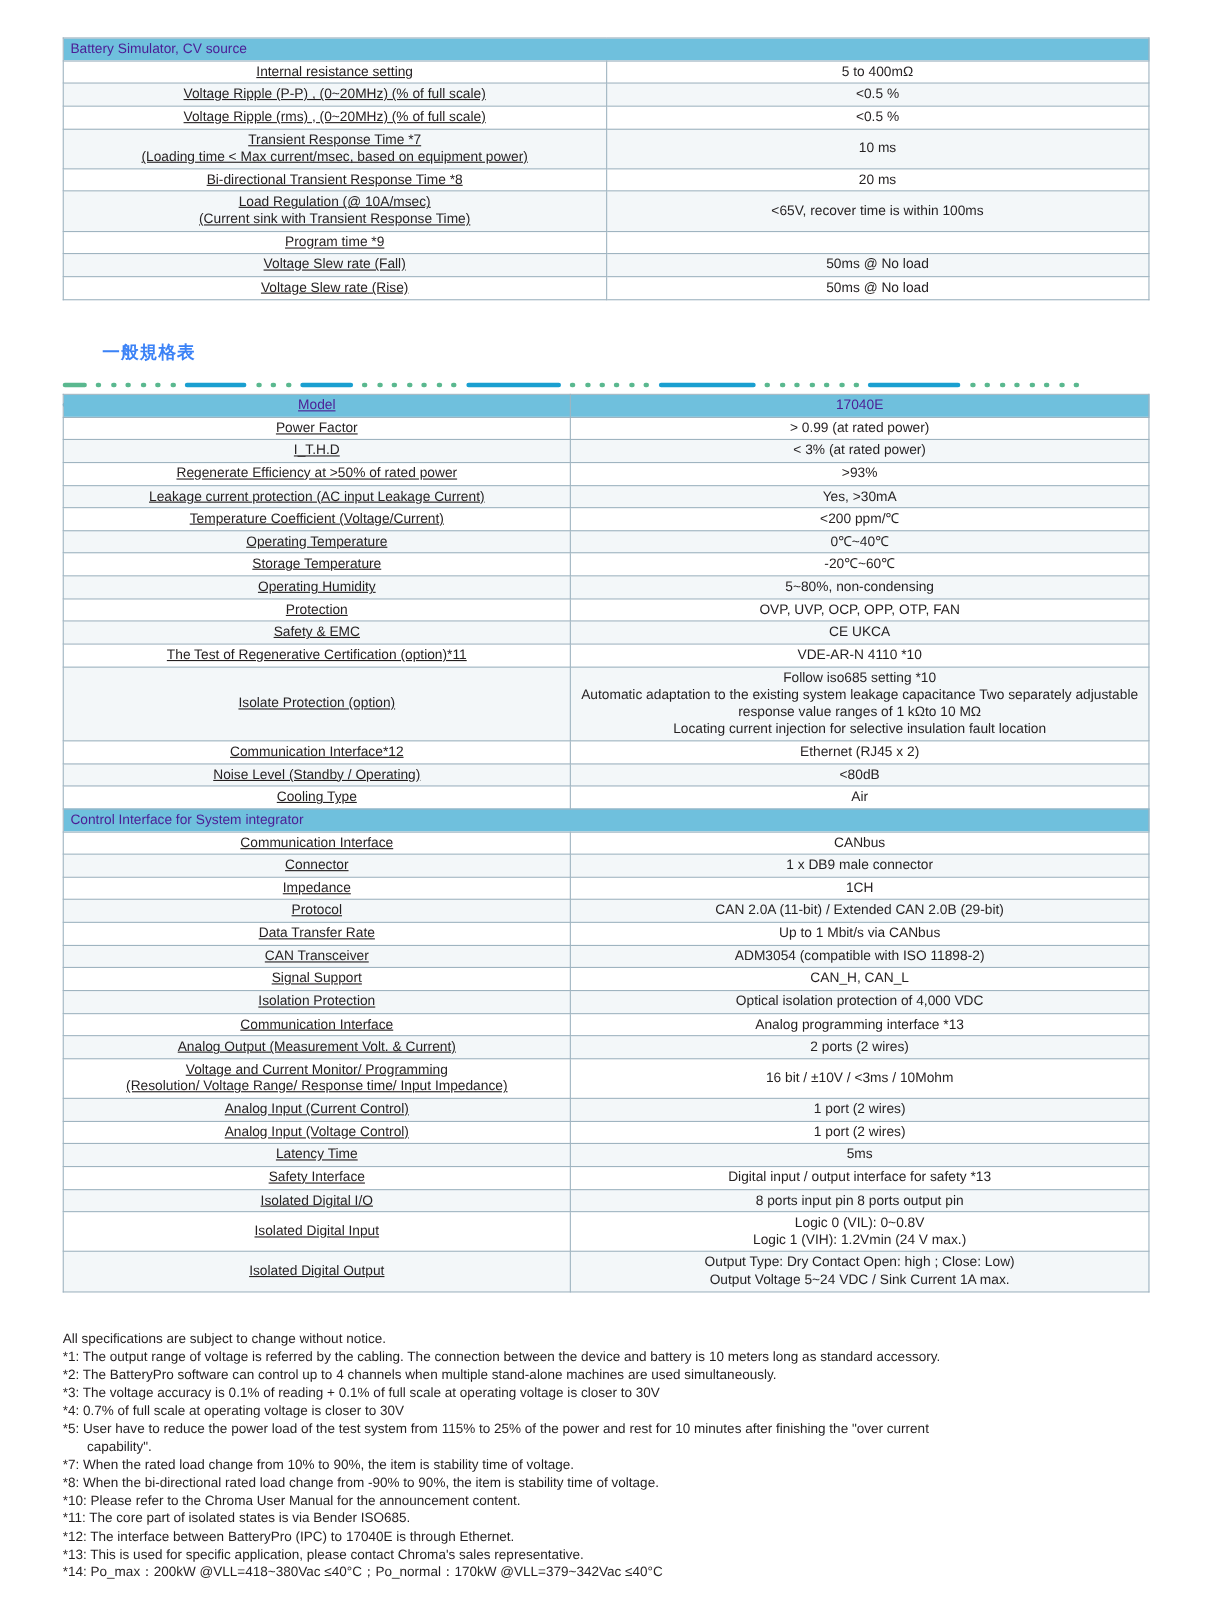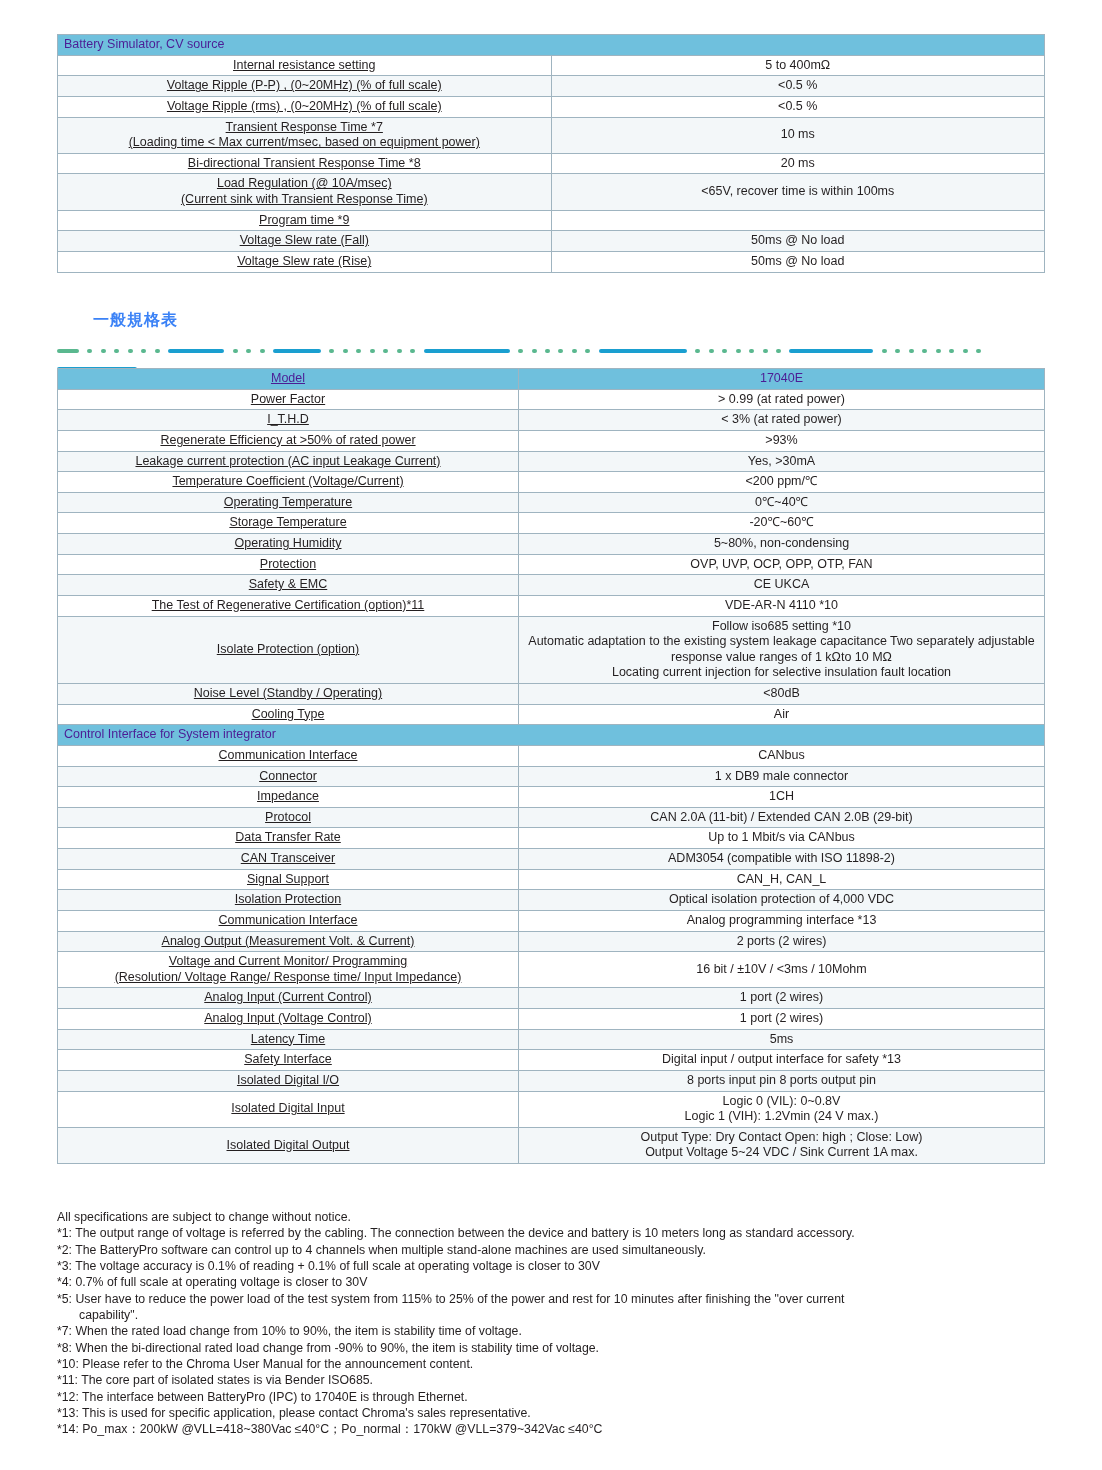--- a/index.html
+++ b/index.html
@@ -197,21 +197,21 @@
     <span class="dot" style="background:#5ab88f;"></span>
     <span class="dot" style="background:#5ab88f;"></span>
     <span class="dot" style="background:#5ab88f;"></span>
     <span class="dot" style="background:#5ab88f;"></span>
     <span class="dot" style="background:#5ab88f;"></span>
     <span class="dot" style="background:#5ab88f;"></span>
     <span class="dot" style="background:#5ab88f;"></span>
     <span style="width:80px;background:#1a9fd0;"></span>
   </div>
 
-  <div class="tbl-wrap" style="top:368px;">
+  <div class="tbl-wrap" style="top:358px;">
     <table class="spec">
       <tbody>
         <tr class="header">
           <td class="label">Model</td>
           <td class="value">17040E</td>
         </tr>
 
         <tr class="white">
             <td class="label">Power Factor</td>
             <td class="value">&gt; 0.99 (at rated power)</td>
@@ -254,20 +254,24 @@
           </tr>
         <tr class="white">
             <td class="label">The Test of Regenerative Certification (option)*11</td>
             <td class="value">VDE-AR-N 4110 *10</td>
           </tr>
         <tr>
             <td class="label">Isolate Protection (option)</td>
             <td class="value" style="white-space:pre-line;">Follow iso685 setting *10
 Automatic adaptation to the existing system leakage capacitance Two separately adjustable response value ranges of 1 kΩto 10 MΩ
 Locating current injection for selective insulation fault location</td>
+          </tr>
+        <tr class="white">
+            <td class="label">Communication Interface*12</td>
+            <td class="value">Ethernet (RJ45 x 2)</td>
           </tr>
         <tr>
             <td class="label">Noise Level (Standby / Operating)</td>
             <td class="value">&lt;80dB</td>
           </tr>
         <tr class="white">
             <td class="label">Cooling Type</td>
             <td class="value">Air</td>
           </tr>
 

